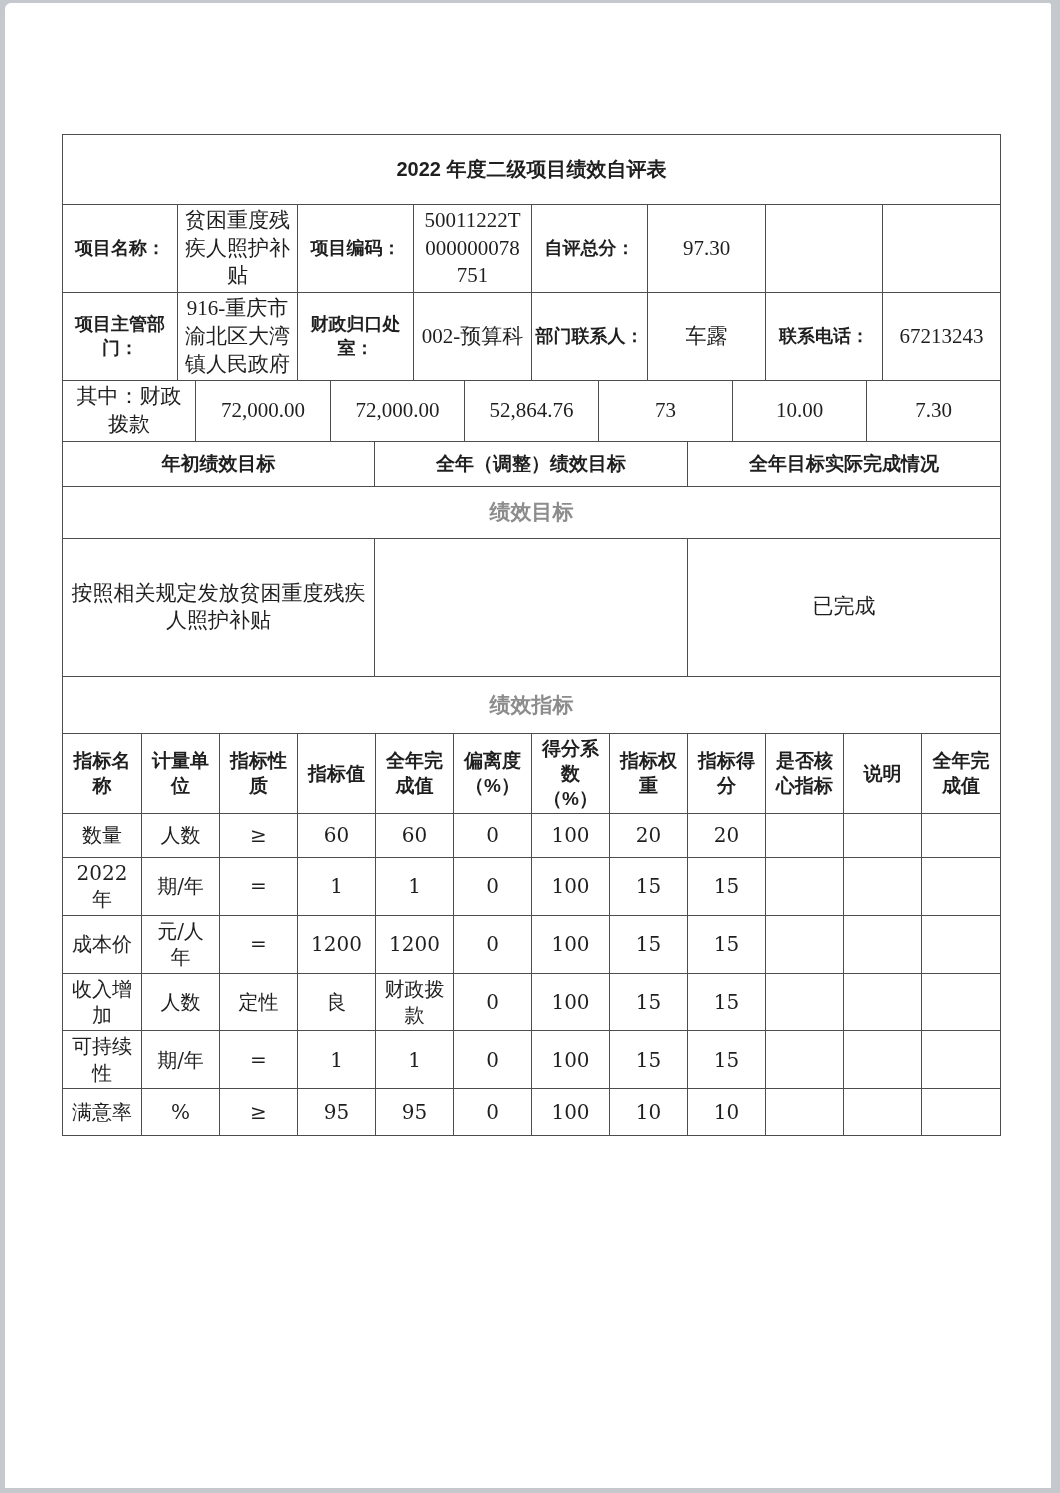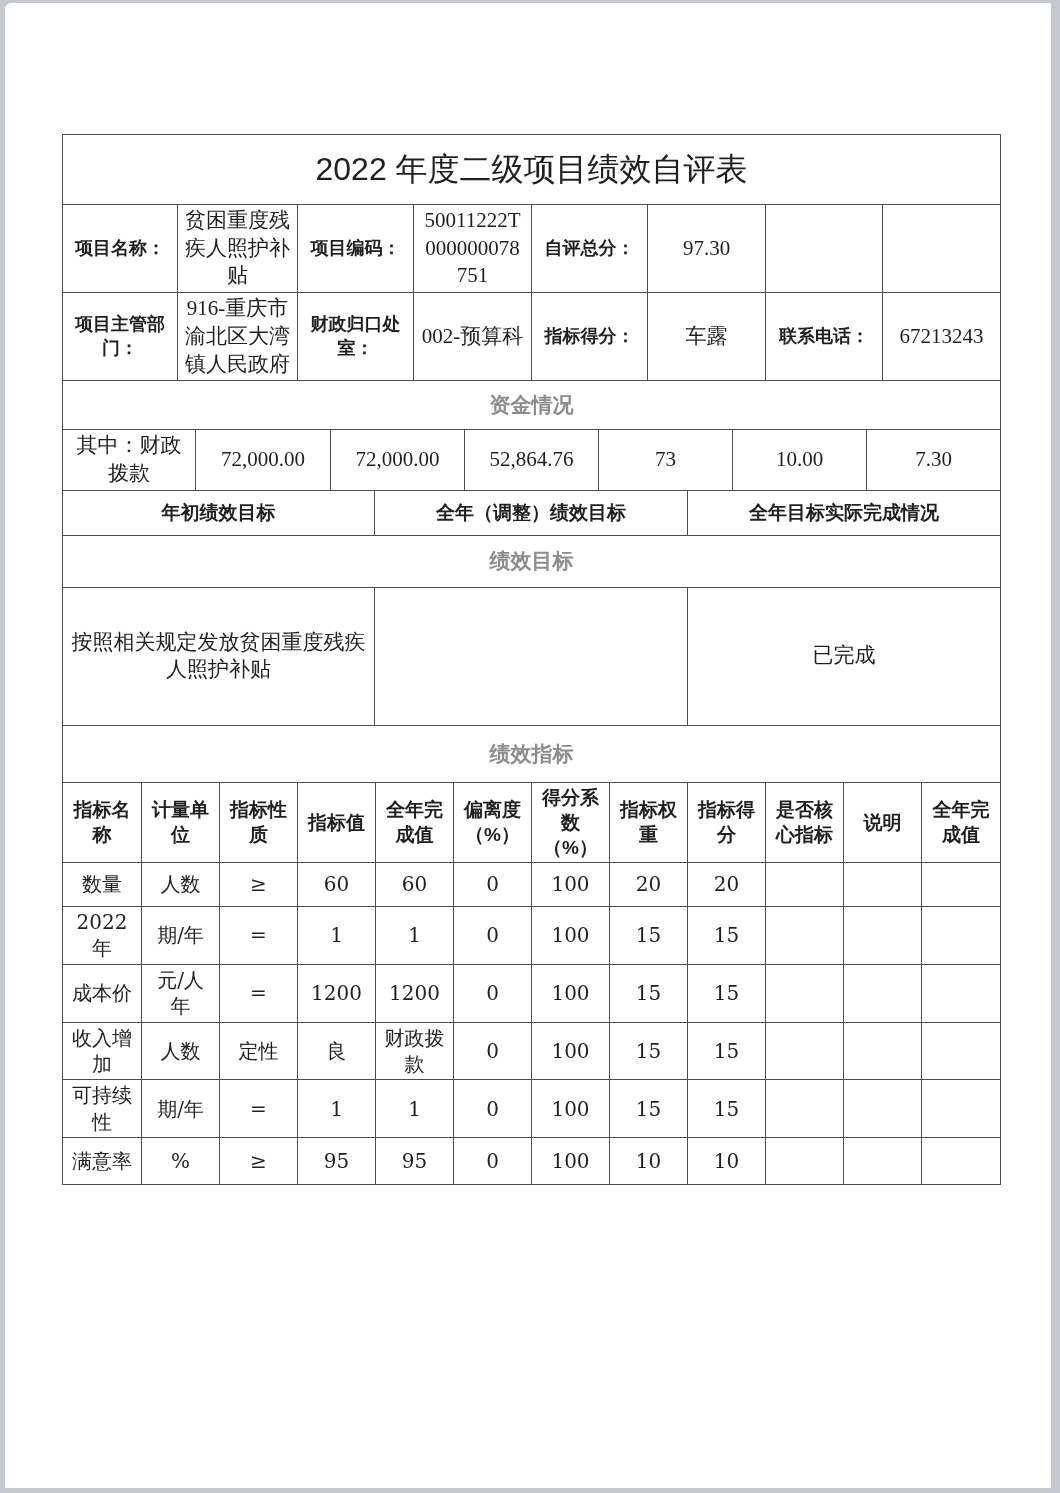--- a/index.html
+++ b/index.html
@@ -20,21 +20,21 @@
     line-break:strict;
   }
   table.t + table.t{margin-top:-1px;}
   td,th{
     border:1px solid #4d4d4d;
     text-align:center;vertical-align:middle;
     overflow-wrap:break-word;word-break:normal;
     line-height:1.32;padding:2px 0;font-weight:normal;
   }
   
-  .title-cell{font-size:32px;font-weight:normal;font-family:"Liberation Sans",sans-serif;}
+  .title-cell{font-size:20px;font-weight:bold;font-family:"Liberation Sans",sans-serif;}
   
   .band{font-size:21px;font-weight:bold;color:#8c8c8c;font-family:"Liberation Sans",sans-serif;}
   
   .lab{font-family:"Liberation Sans",sans-serif;font-weight:bold;font-size:18px;padding:2px 0;}
   .hdr{font-family:"Liberation Sans",sans-serif;font-weight:bold;font-size:19px;}
   .hdr-fund{padding:2px 11px;}
   .hdr-goal{padding:2px 4px;}
   .hdr-ind{padding:2px 7px;}
   
   .val{font-family:"Liberation Serif",serif;font-size:21px;}
@@ -72,42 +72,39 @@
         <td class="lab">自评总分：</td>
         <td class="val val-info">97.30</td>
         <td class="val val-info"></td>
         <td class="val val-info"></td>
       </tr>
       <tr style="height:77px">
         <td class="lab">项目主管部门：</td>
         <td class="val val-info">916-重庆市渝北区大湾镇人民政府</td>
         <td class="lab">财政归口处室：</td>
         <td class="val val-info">002-预算科</td>
-        <td class="lab">指标得分：</td>
+        <td class="lab">部门联系人：</td>
         <td class="val val-info">车露</td>
         <td class="lab">联系电话：</td>
         <td class="val val-info">67213243</td>
       </tr>
     </tbody>
       </table>
 
     <table class="t">
       <colgroup>
         <col style="width:133px">
           <col style="width:135px">
           <col style="width:134px">
           <col style="width:134px">
         <col style="width:134px">
           <col style="width:134px">
           <col style="width:134px">
       </colgroup>
       <tbody>
-          <tr style="height:49px">
-        <td colspan="7" class="band">资金情况</td>
-      </tr>
       <tr style="height:52px">
         <td class="val val-fund">其中：财政拨款</td>
         <td class="val val-fund">72,000.00</td>
         <td class="val val-fund">72,000.00</td>
         <td class="val val-fund">52,864.76</td>
         <td class="val val-fund">73</td>
         <td class="val val-fund">10.00</td>
         <td class="val val-fund">7.30</td>
       </tr>
     </tbody>

